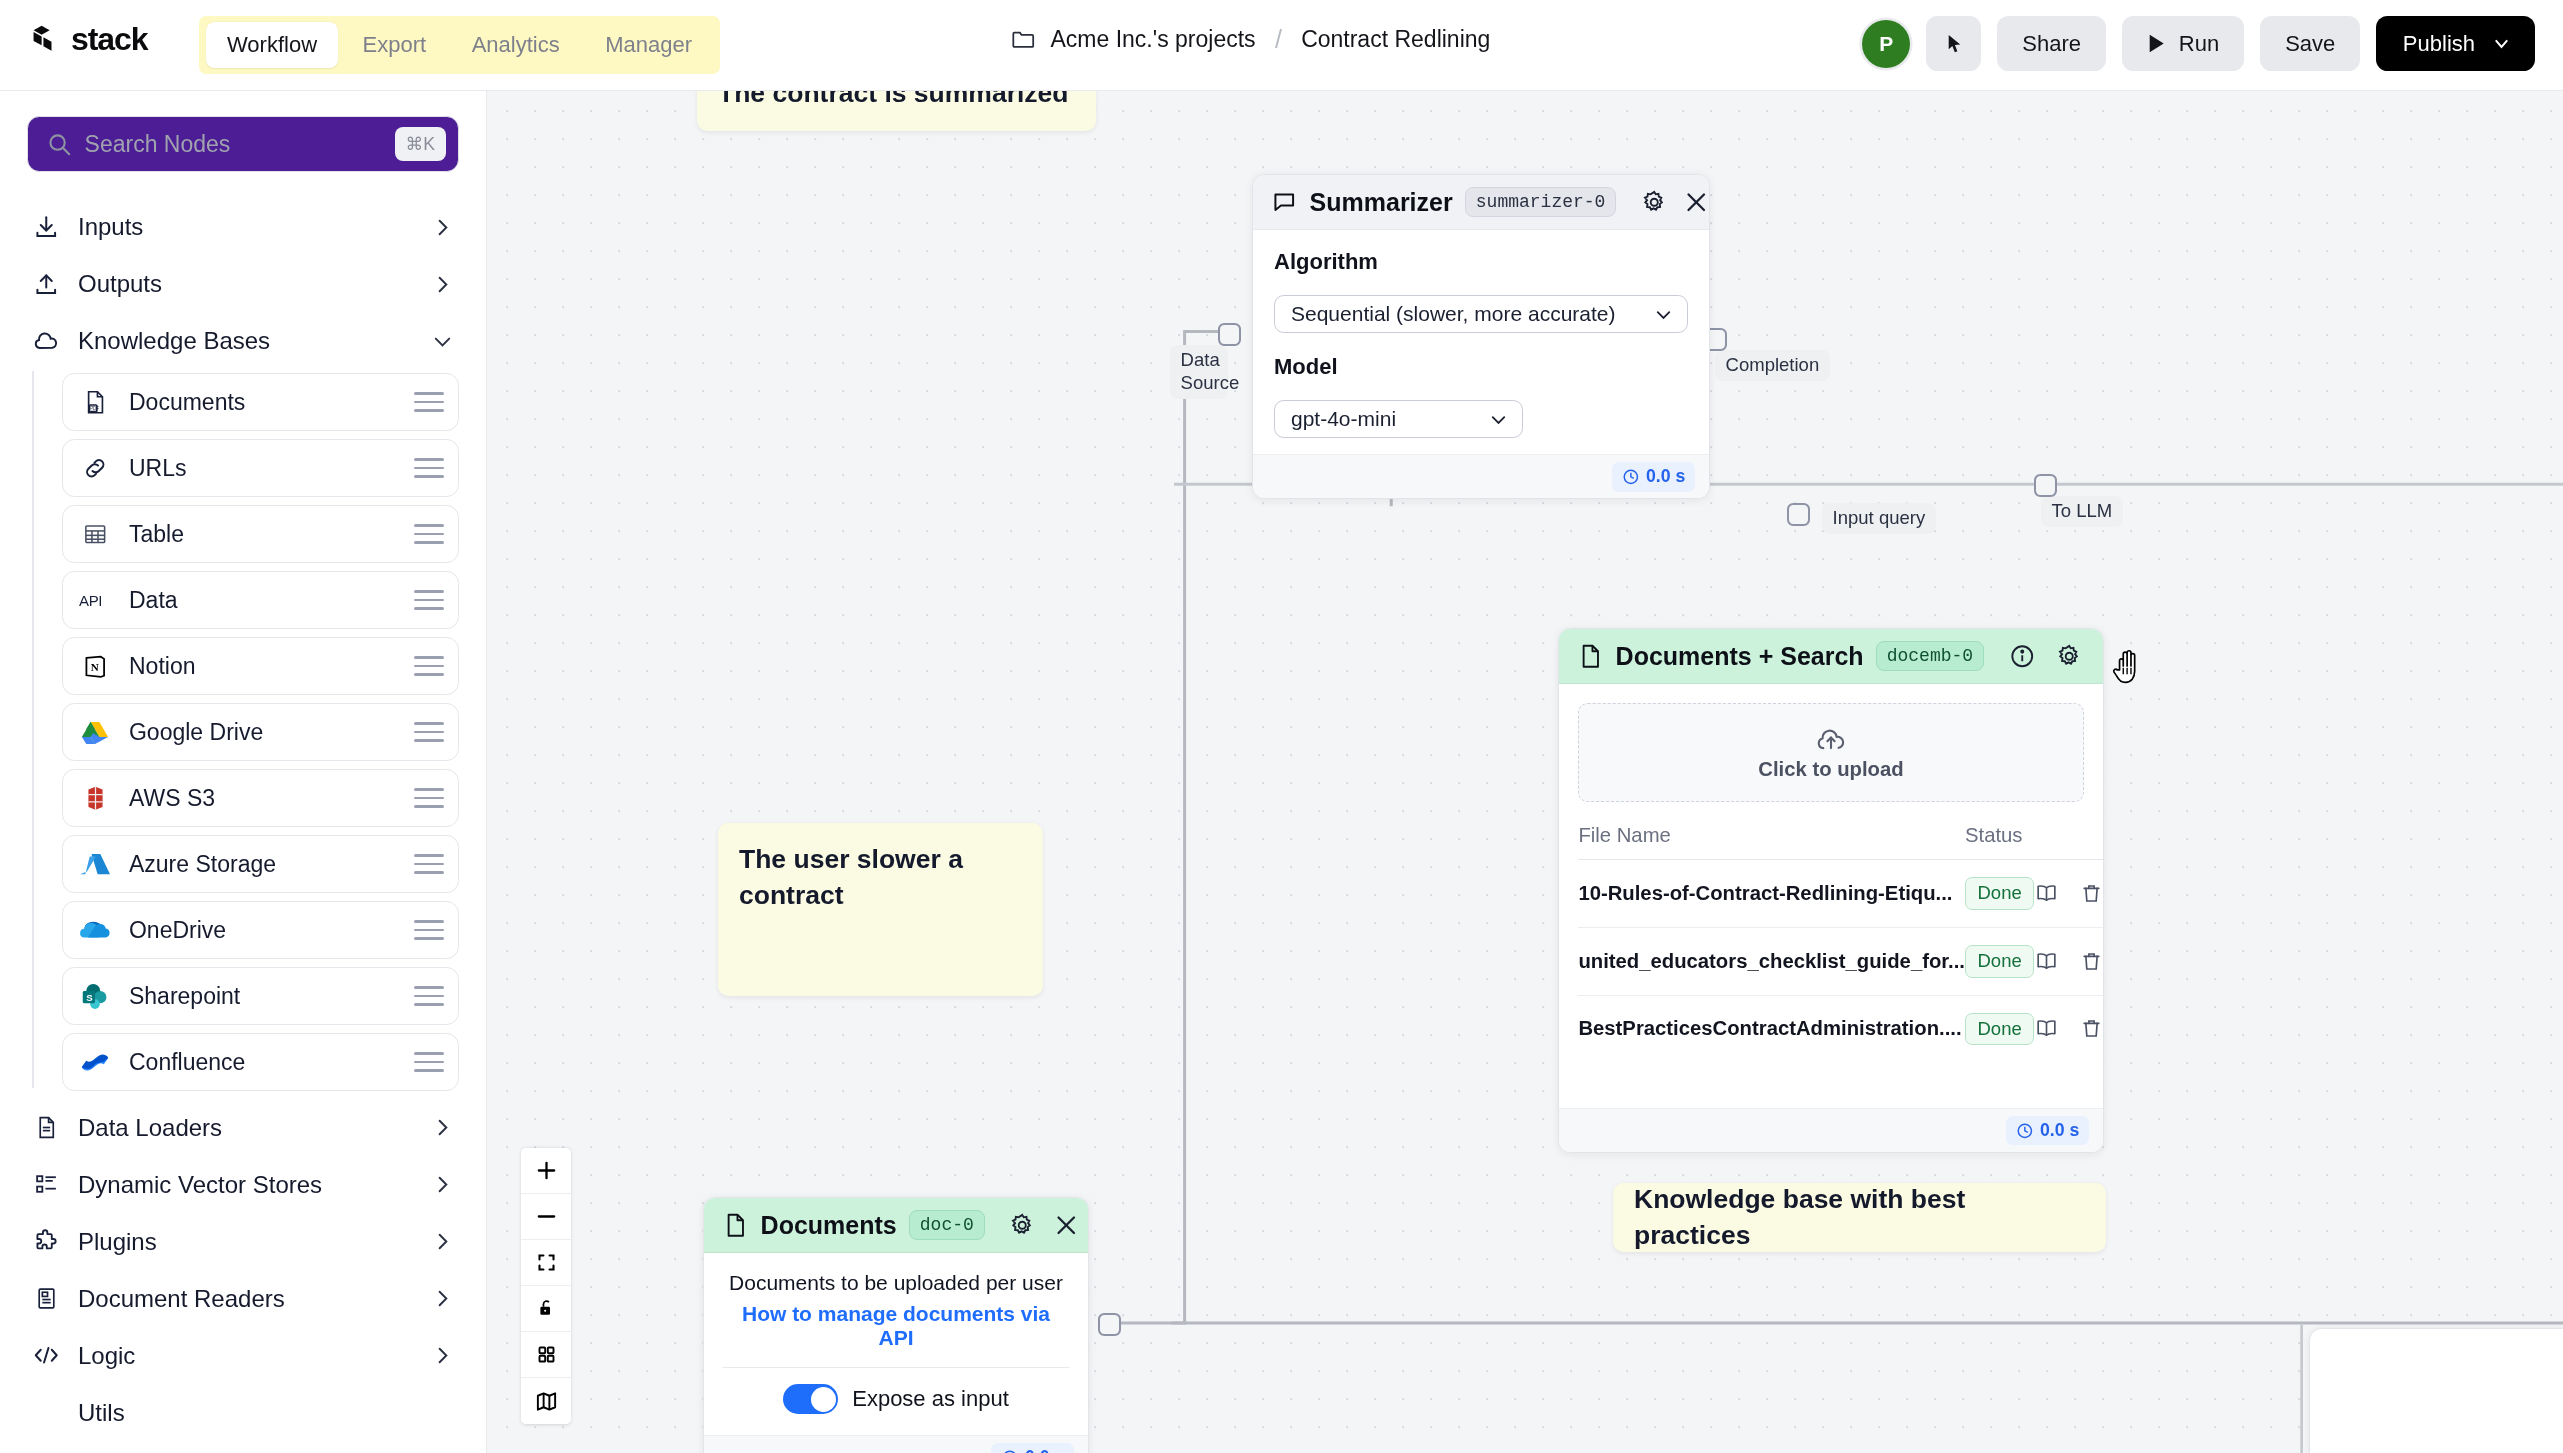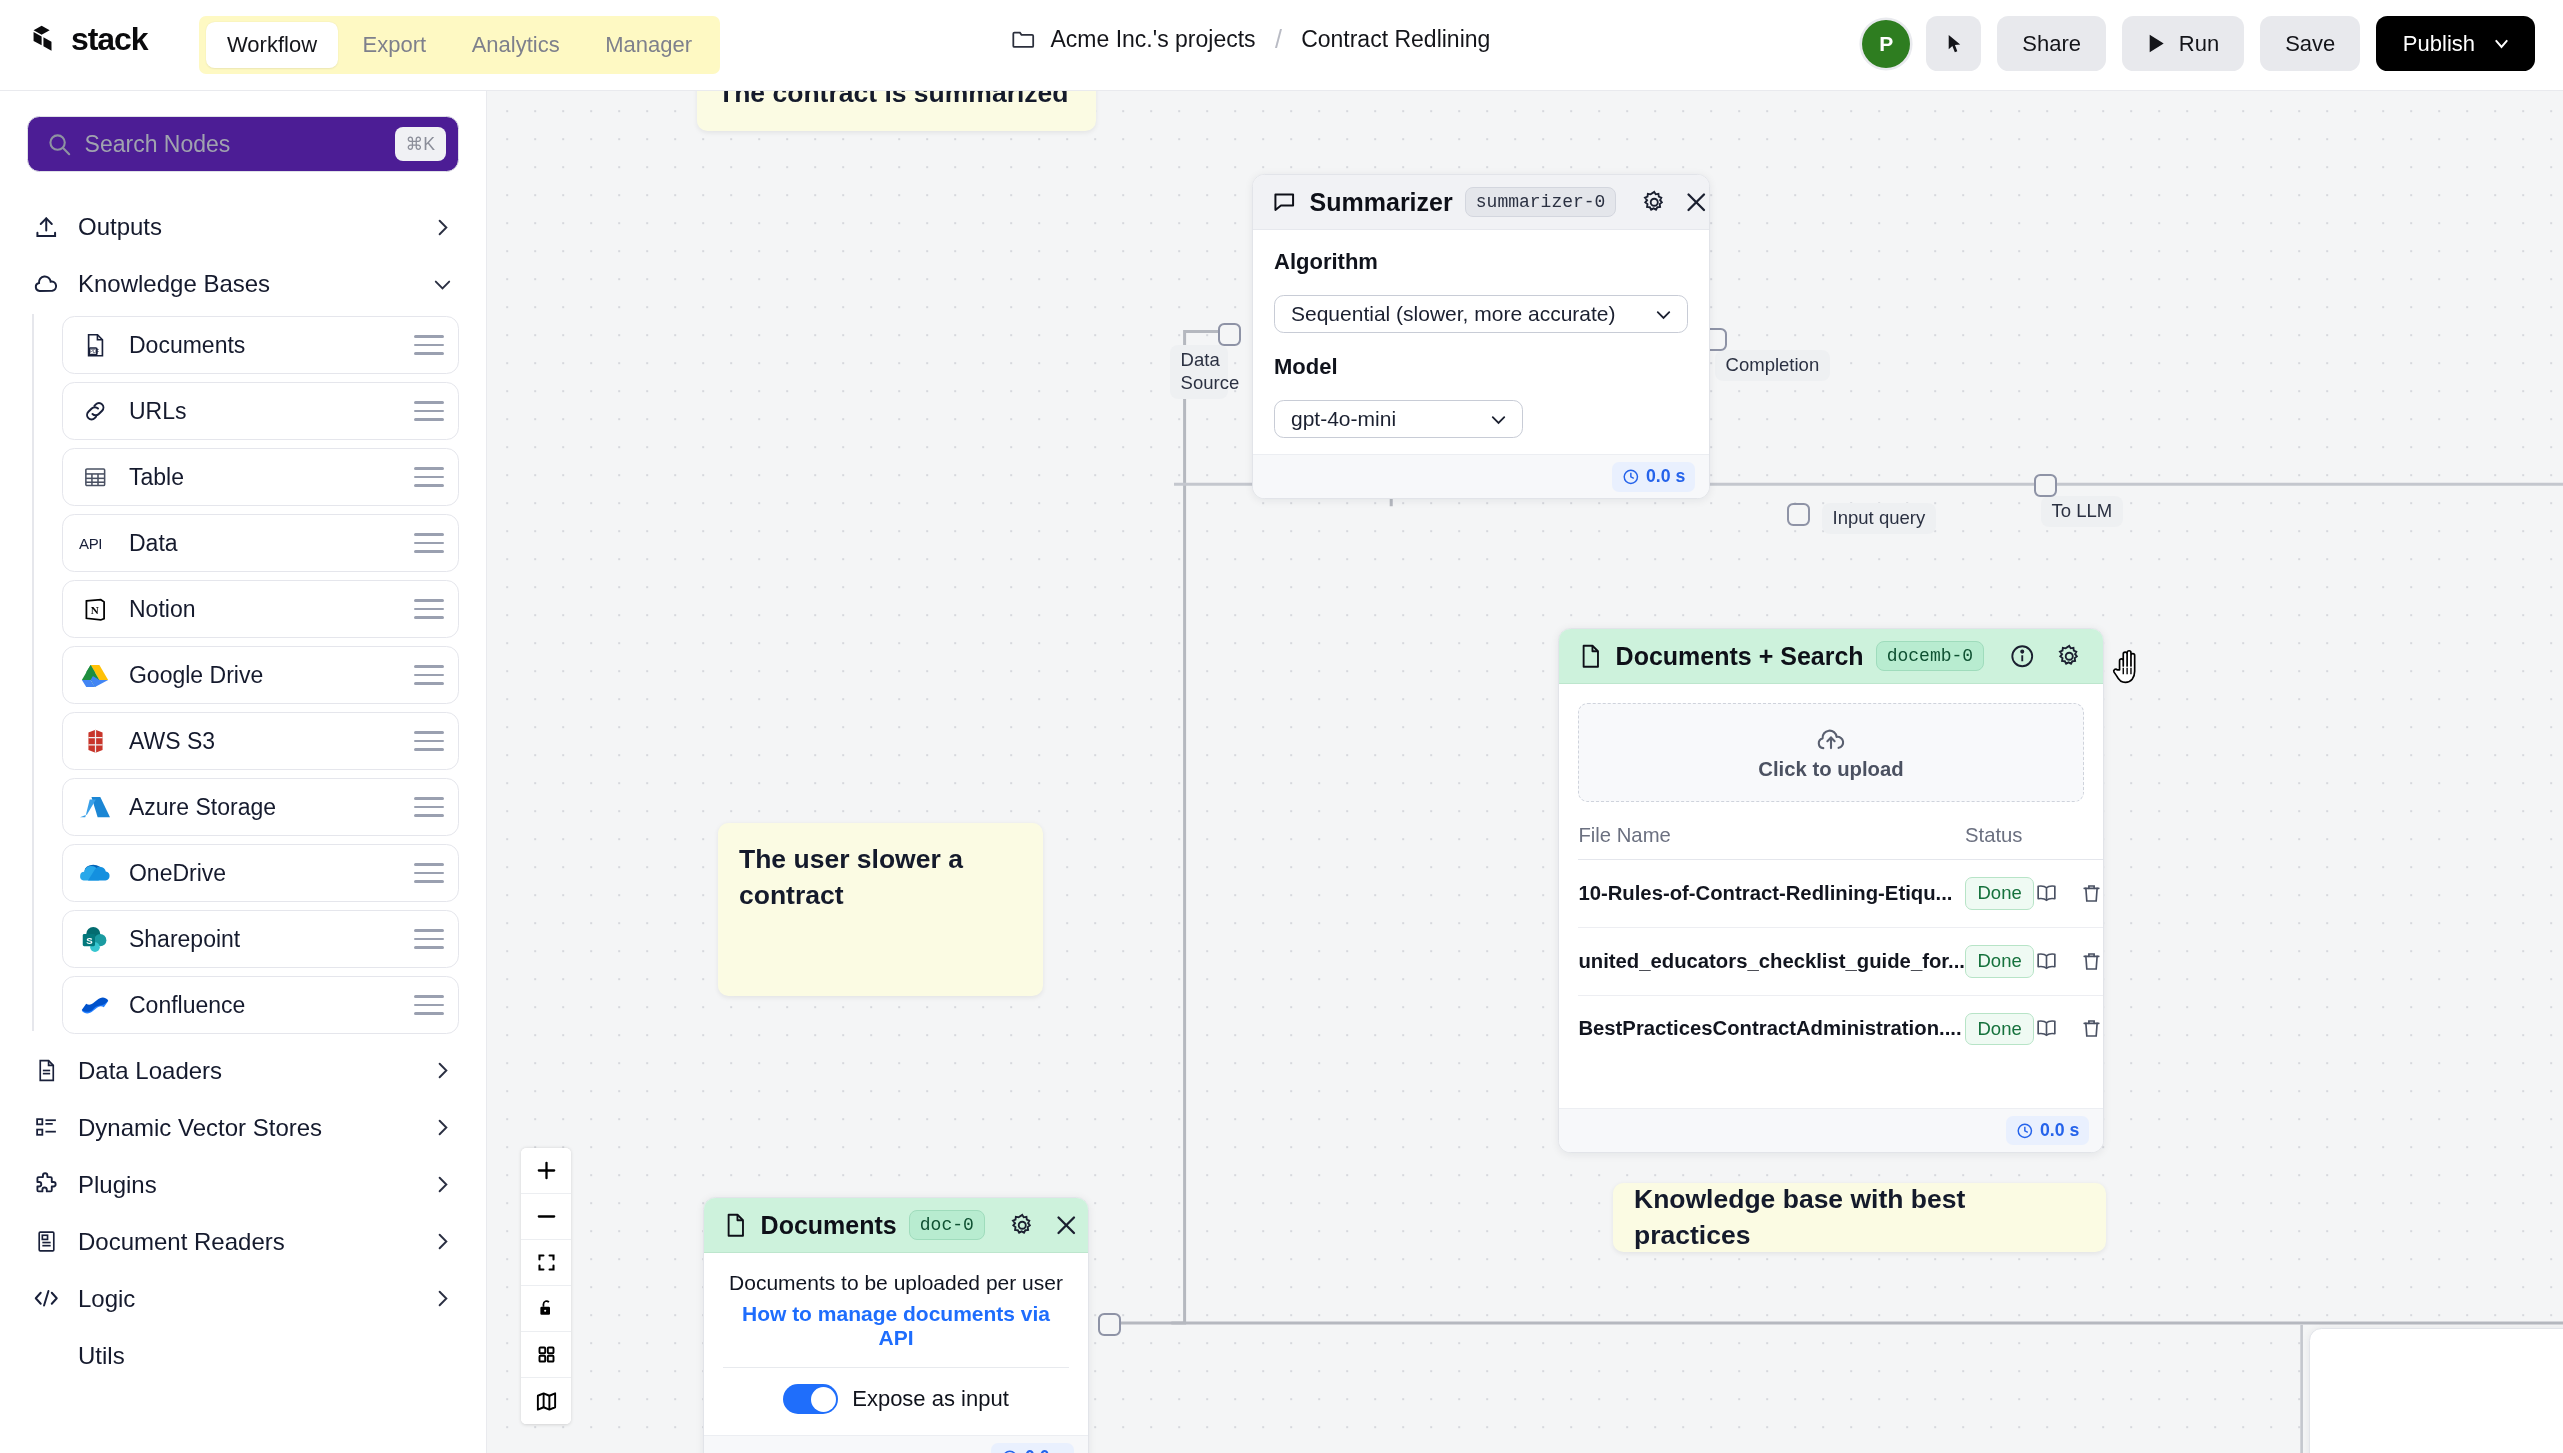--- a/index.html
+++ b/index.html
@@ -292,20 +292,35 @@
       <span style="display:flex;">
         <svg width="26.5" height="26.5" viewBox="0 0 24 24" fill="none" stroke="#8e93a1" stroke-width="1.9" stroke-linecap="round">
           <circle cx="10.5" cy="10.5" r="6.5"></circle>
             <line x1="15.5" y1="15.5" x2="21" y2="21"></line>
         </svg>
       </span>
       <span class="ph">Search Nodes</span>
       <span class="kbd">⌘K</span>
     </div>
 
+    <div class="cat-row">
+      <span class="ic">
+        <svg width="26.5" height="26.5" viewBox="0 0 24 24" fill="none" stroke="#19203a" stroke-width="1.8" stroke-linecap="round">
+          <line x1="12" y1="3" x2="12" y2="14"></line>
+            <polyline points="7,10 12,15 17,10"></polyline>
+            <polyline points="4,17 4,20 20,20 20,17"></polyline>
+        </svg>
+      </span>
+      <span class="lbl">Inputs</span>
+      <span class="chev">
+        <svg width="23" height="23" viewBox="0 0 24 24" fill="none" stroke="#2a2f42" stroke-width="2" stroke-linecap="round">
+            <polyline points="9,5 16,12 9,19"></polyline>
+          </svg>
+      </span>
+    </div>
 
     <div class="cat-row">
       <span class="ic">
         <svg width="26.5" height="26.5" viewBox="0 0 24 24" fill="none" stroke="#19203a" stroke-width="1.8" stroke-linecap="round">
           <line x1="12" y1="15" x2="12" y2="4"></line>
             <polyline points="7,9 12,4 17,9"></polyline>
             <polyline points="4,17 4,20 20,20 20,17"></polyline>
         </svg>
       </span>
       <span class="lbl">Outputs</span>

